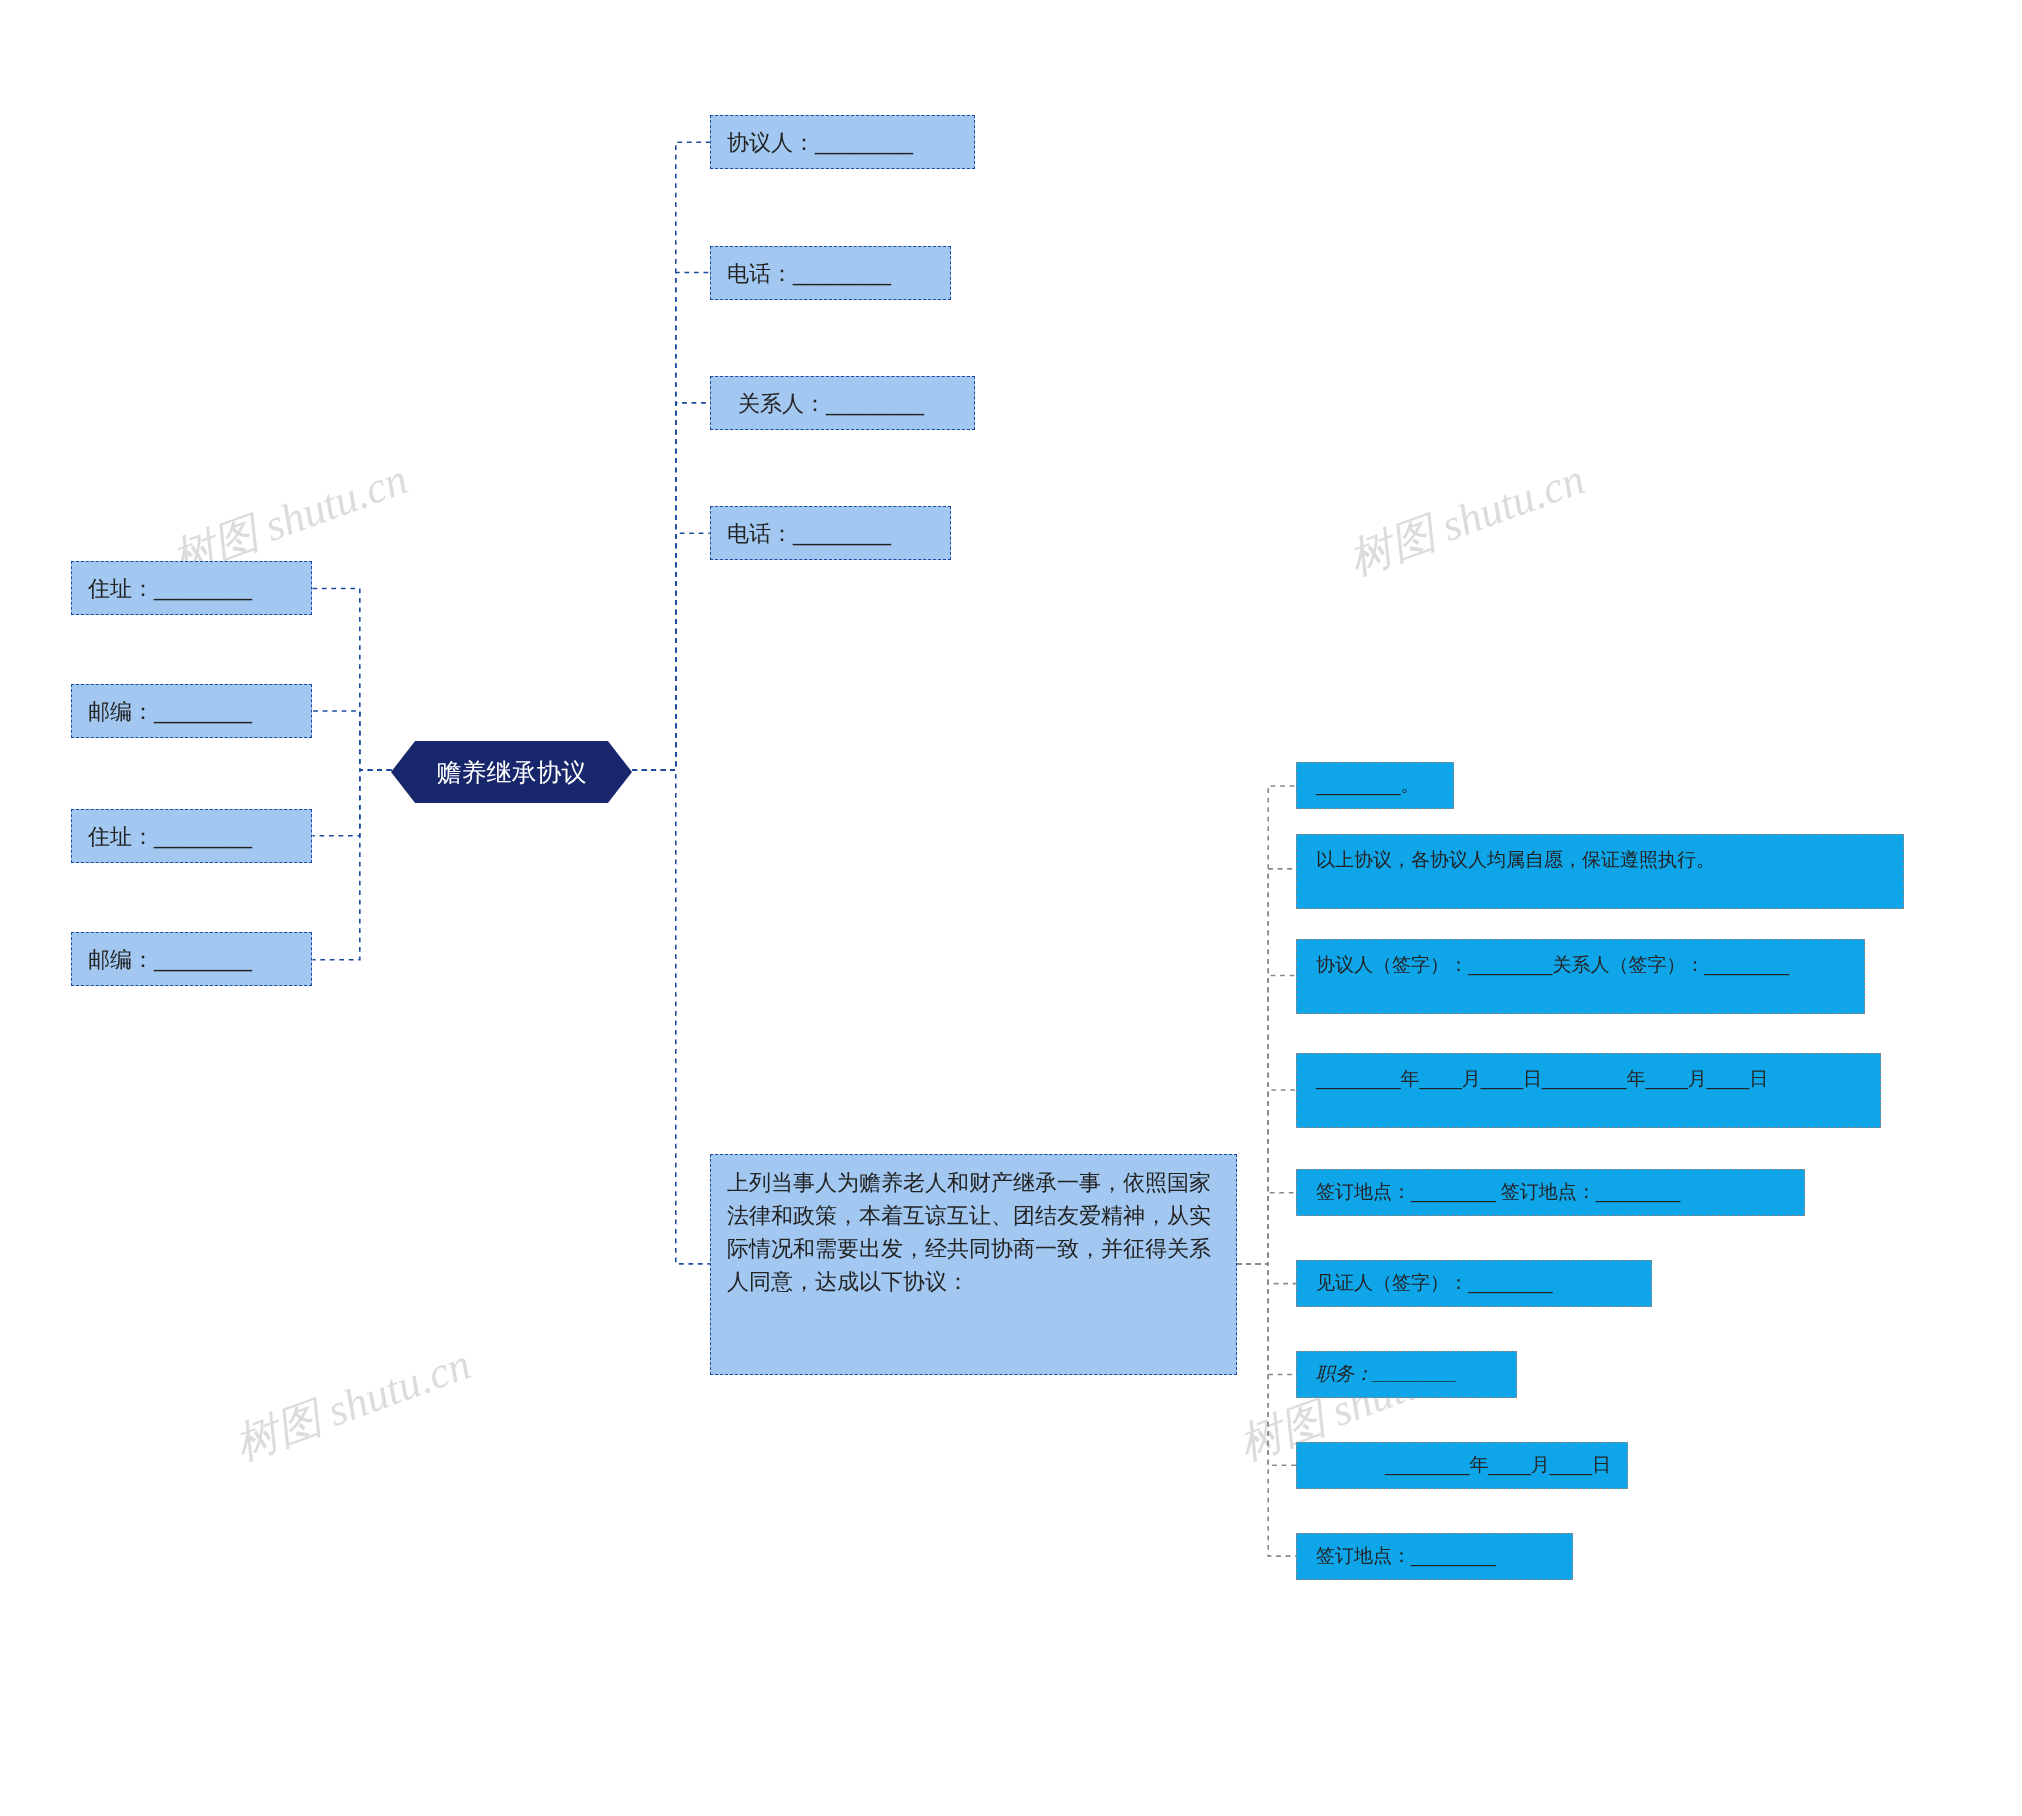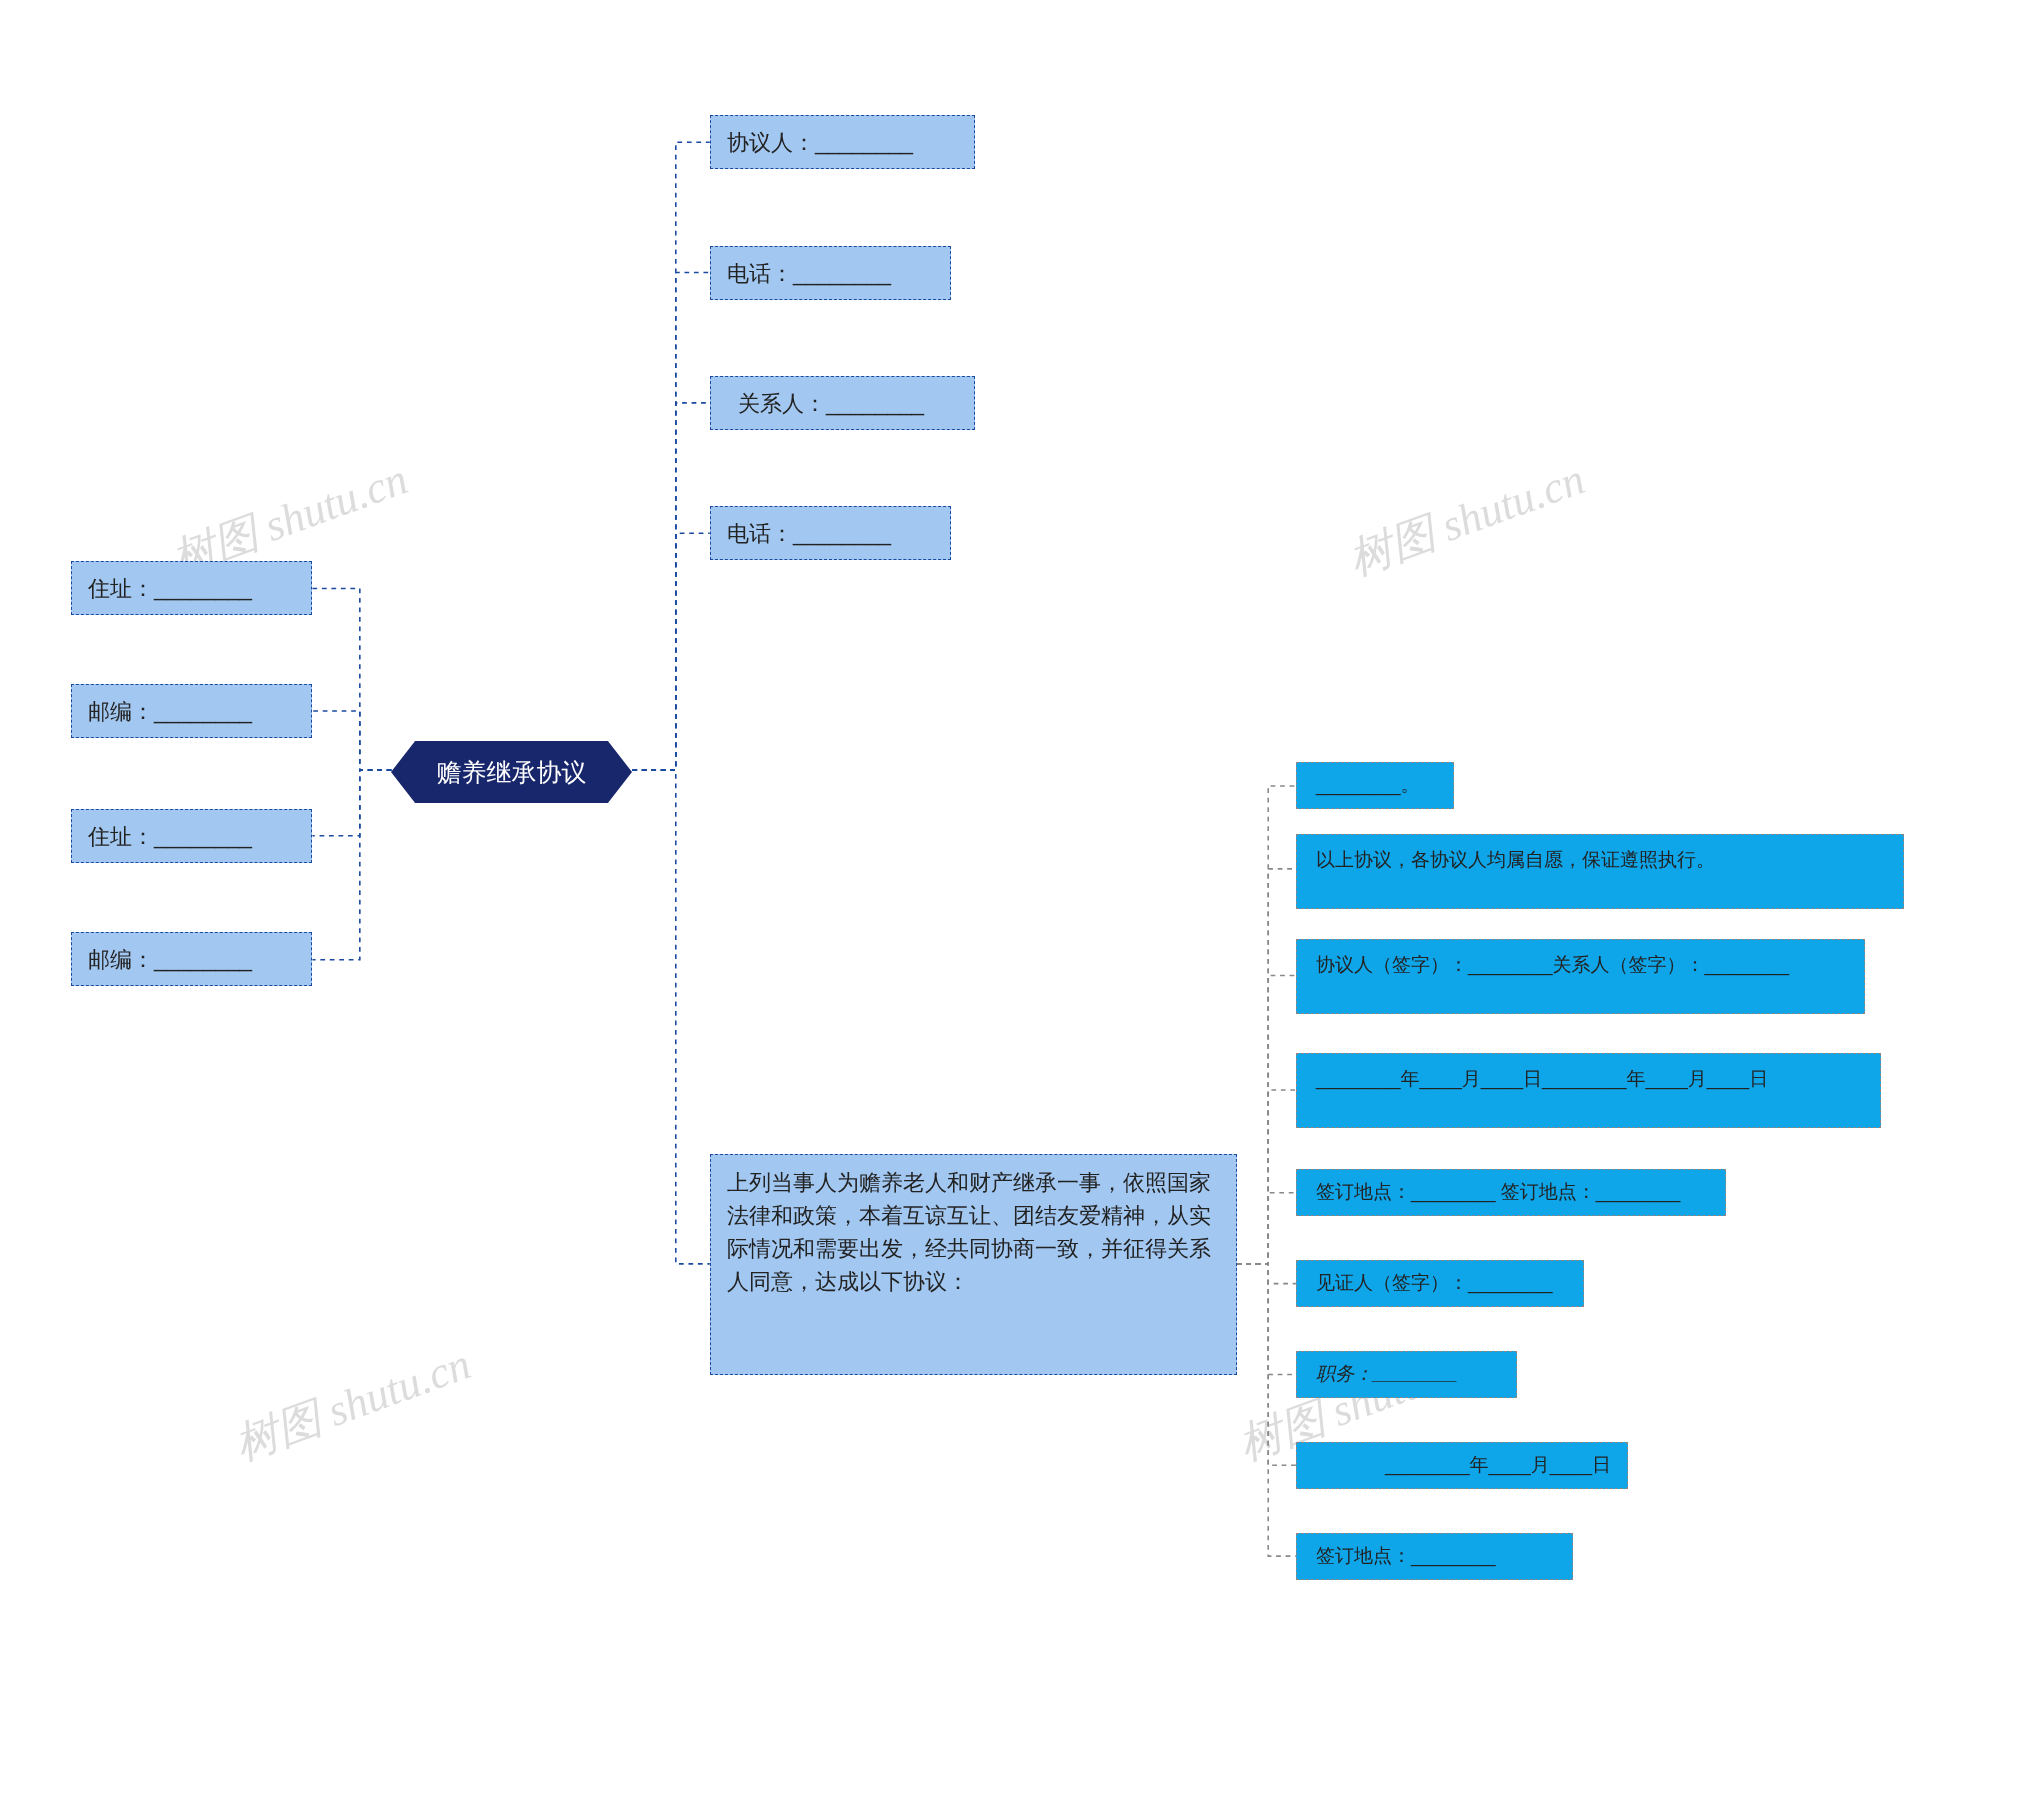--- a/index.html
+++ b/index.html
@@ -149,24 +149,24 @@
   </div>
   <div class="node node-white multiline" style="left:1296px; top:939px; width:569px; height:75px;">
     <span>协议人（签字）：________关系人（签字）：________</span>
   </div>
   <div class="node node-white multiline" style="left:1296px; top:834px; width:608px; height:75px;">
     <span>以上协议，各协议人均属自愿，保证遵照执行。</span>
   </div>
   <div class="node node-white multiline" style="left:1296px; top:1053px; width:585px; height:75px;">
     <span>________年____月____日________年____月____日</span>
   </div>
-  <div class="node node-white" style="left:1296px; top:1169px; width:430px; height:47px;">
+  <div class="node node-white" style="left:1296px; top:1169px; width:509px; height:47px;">
     <span>签订地点：________ 签订地点：________</span>
   </div>
-  <div class="node node-white" style="left:1296px; top:1260px; width:288px; height:47px;">
+  <div class="node node-white" style="left:1296px; top:1260px; width:356px; height:47px;">
     <span>见证人（签字）：________</span>
   </div>
   <div class="node node-white" style="left:1296px; top:1351px; width:221px; height:47px;font-style:italic;">
     <span>职务：________</span>
   </div>
   <div class="node node-white" style="left:1296px; top:1442px; width:332px; height:47px;justify-content:flex-end;">
     <span>________年____月____日</span>
   </div>
   <div class="node node-white" style="left:1296px; top:1533px; width:277px; height:47px;">
     <span>签订地点：________</span>

